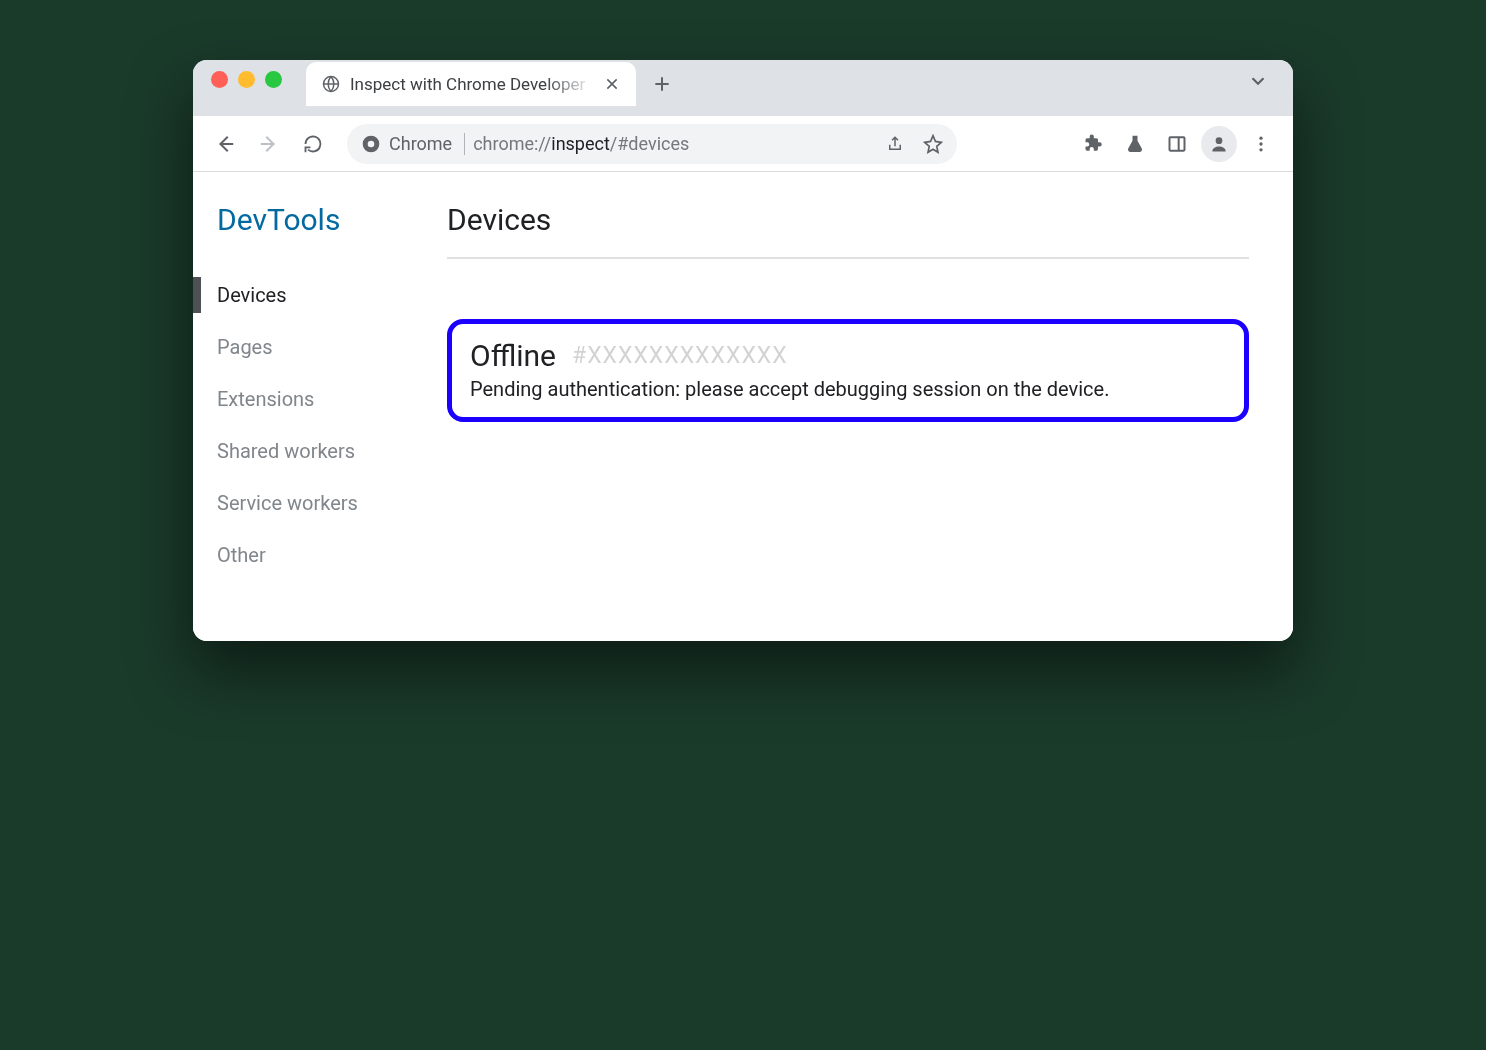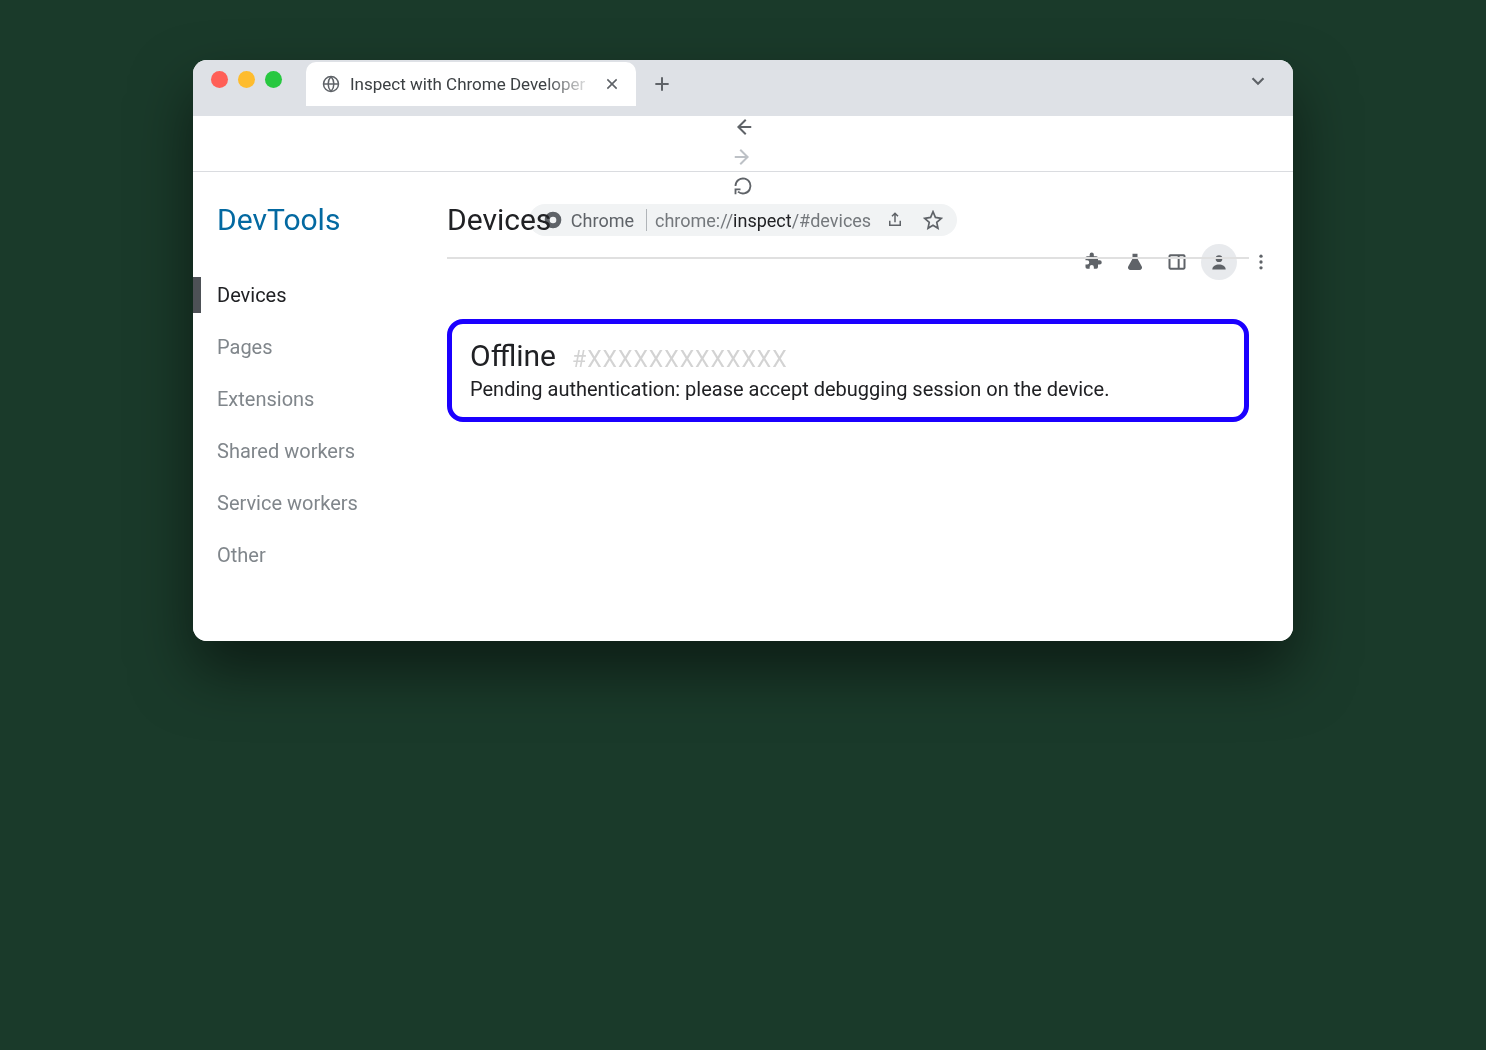--- a/index.html
+++ b/index.html
@@ -79,21 +79,20 @@
       padding-right: 6px;
     }
     .toolbar {
       height: 56px;
       background: #fff;
       border-bottom: 1px solid #dadce0;
       display: flex;
       align-items: center;
       padding: 0 14px;
       gap: 8px;
-      flex-direction: column;
     }
     .nav-btn {
       width: 36px; height: 36px;
       display: flex; align-items: center; justify-content: center;
       color: #5f6368;
       border-radius: 50%;
     }
     .nav-btn.disabled { color: #bdc1c6; }
     .omnibox {
       flex: 1;
@@ -227,21 +226,21 @@
       cursor: pointer;
     }
     .device-panel {
       margin-top: 60px;
       border: 5px solid #1b00ff;
       border-radius: 16px;
       padding: 14px 18px 16px 18px;
     }
     .device-header {
       display: flex;
-      align-items: flex-end;
+      align-items: center;
       gap: 16px;
     }
     .device-status {
       font-size: 30px;
       font-weight: 400;
       color: #202124;
     }
     .device-id {
       font-size: 23px;
       color: #d3d3d3;

